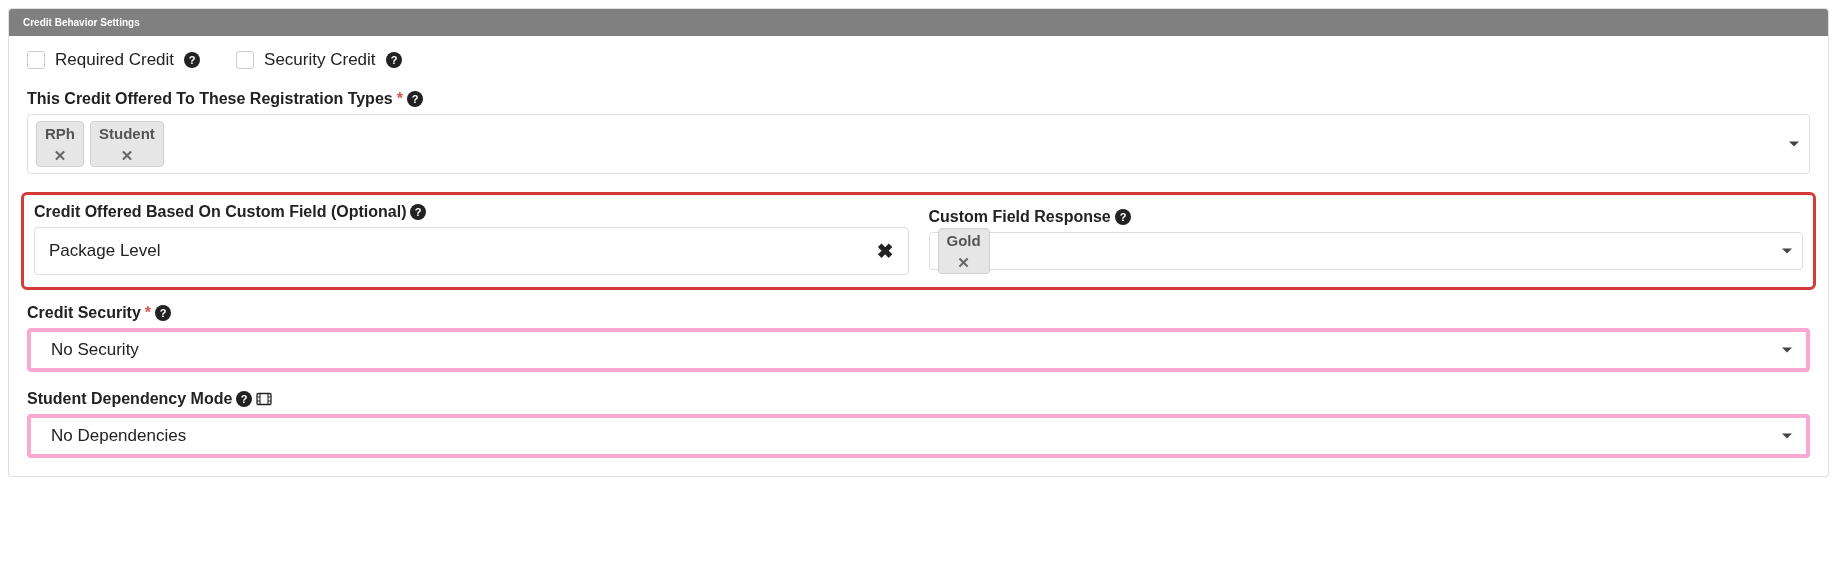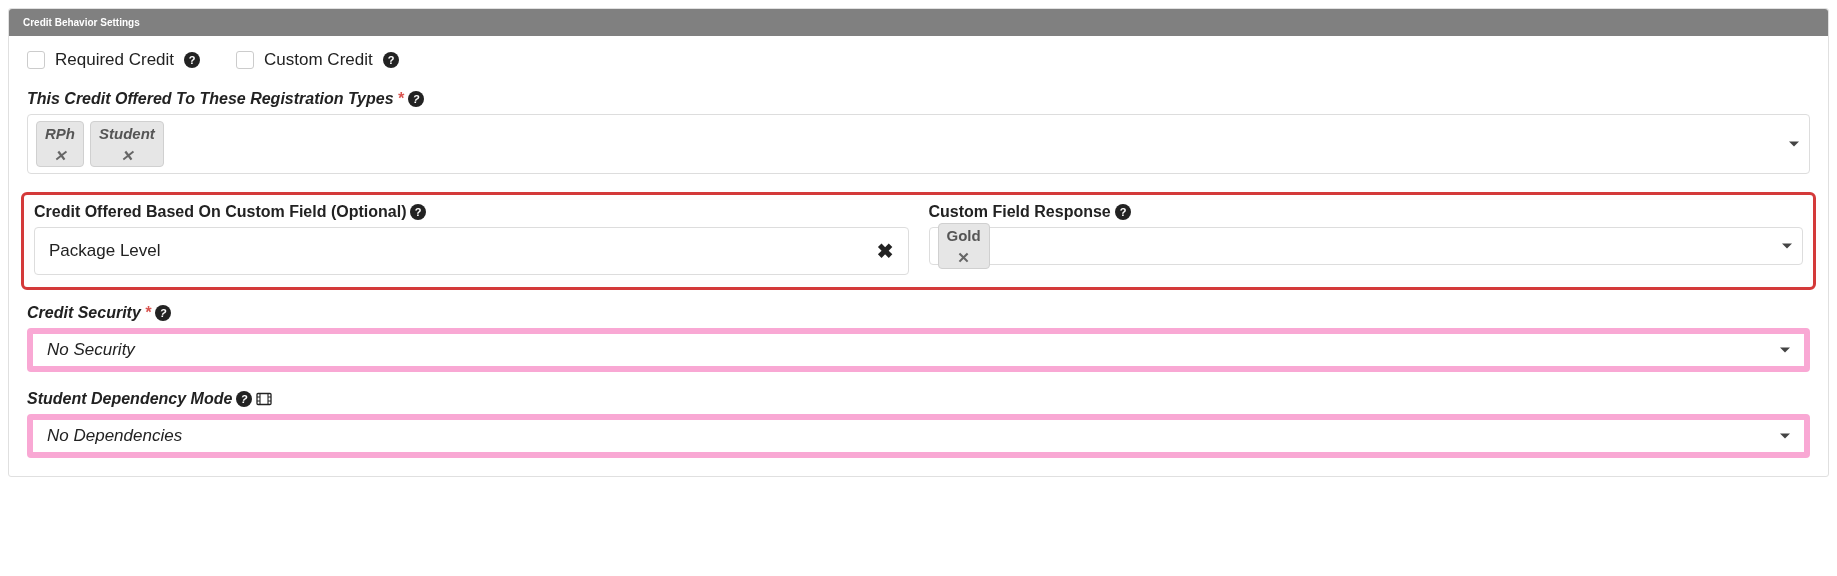--- a/index.html
+++ b/index.html
@@ -116,20 +116,21 @@
       cursor: pointer;
     }
 
     .highlight-group {
       border: 3px solid #d43a3a;
       border-radius: 6px;
       padding: 8px 10px 12px 10px;
       margin: 14px -6px 14px -6px;
       display: flex;
       gap: 20px;
+      align-items: center;
     }
     .col { flex: 1 1 50%; }
 
     .combo {
       border: 1px solid #ddd;
       border-radius: 4px;
       background: #fff;
       height: 48px;
       display: flex;
       align-items: center;
@@ -146,35 +147,35 @@
     }
     .combo-clear {
       font-size: 20px;
       font-weight: 700;
       color: #222;
       cursor: pointer;
       padding: 0 14px;
     }
 
     .select {
-      border: 6px solid #f9a8d4;
+      border: 4px solid #f9a8d4;
       border-radius: 4px;
       background: #fff;
       height: 44px;
       display: flex;
       align-items: center;
       position: relative;
-      padding: 0 32px 0 14px;
+      padding: 0 32px 0 20px;
       font-size: 17px;
       color: #222;
       cursor: pointer;
     }
     .select .dd-arrow { right: 14px; }
 
-    .field-block { margin-bottom: 18px; font-style: italic; }
+    .field-block { margin-bottom: 18px; }
     .field-block:last-child { margin-bottom: 0; }
   </style>
 </head>
 <body>
 
 <div class="panel">
   <div class="panel-header">
     <span>Credit Behavior Settings</span>
   </div>
   <div class="panel-body">
@@ -185,21 +186,21 @@
         <span class="cblbl">Required Credit</span>
         <span class="help-icon">
           <svg viewBox="0 0 16 16">
               <circle cx="8" cy="8" r="8"></circle>
               <text x="8" y="12" text-anchor="middle" font-size="11" font-weight="700" fill="#fff">?</text>
             </svg>
         </span>
       </div>
       <div class="cbwrap">
         <span class="cb"></span>
-        <span class="cblbl">Custom Credit</span>
+        <span class="cblbl">Security Credit</span>
         <span class="help-icon">
           <svg viewBox="0 0 16 16">
               <circle cx="8" cy="8" r="8"></circle>
               <text x="8" y="12" text-anchor="middle" font-size="11" font-weight="700" fill="#fff">?</text>
             </svg>
         </span>
       </div>
     </div>
 
     <div class="field-block">

